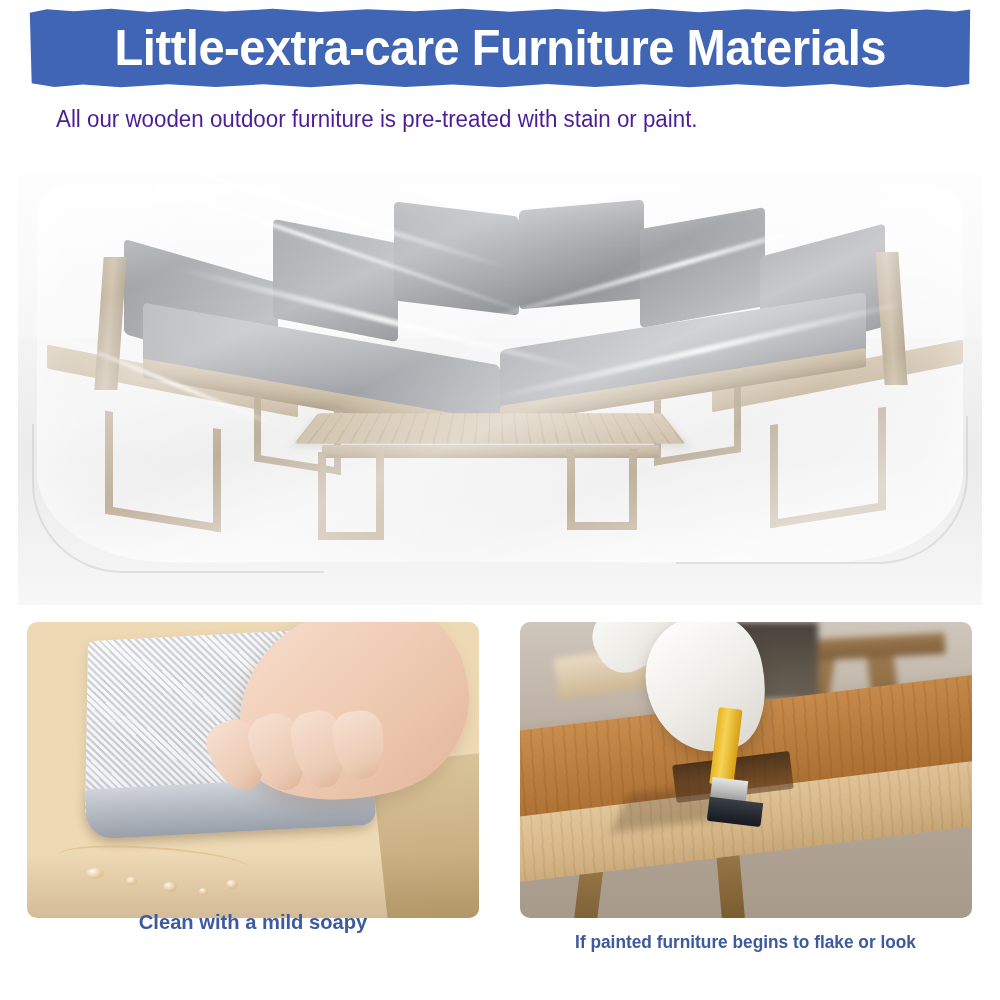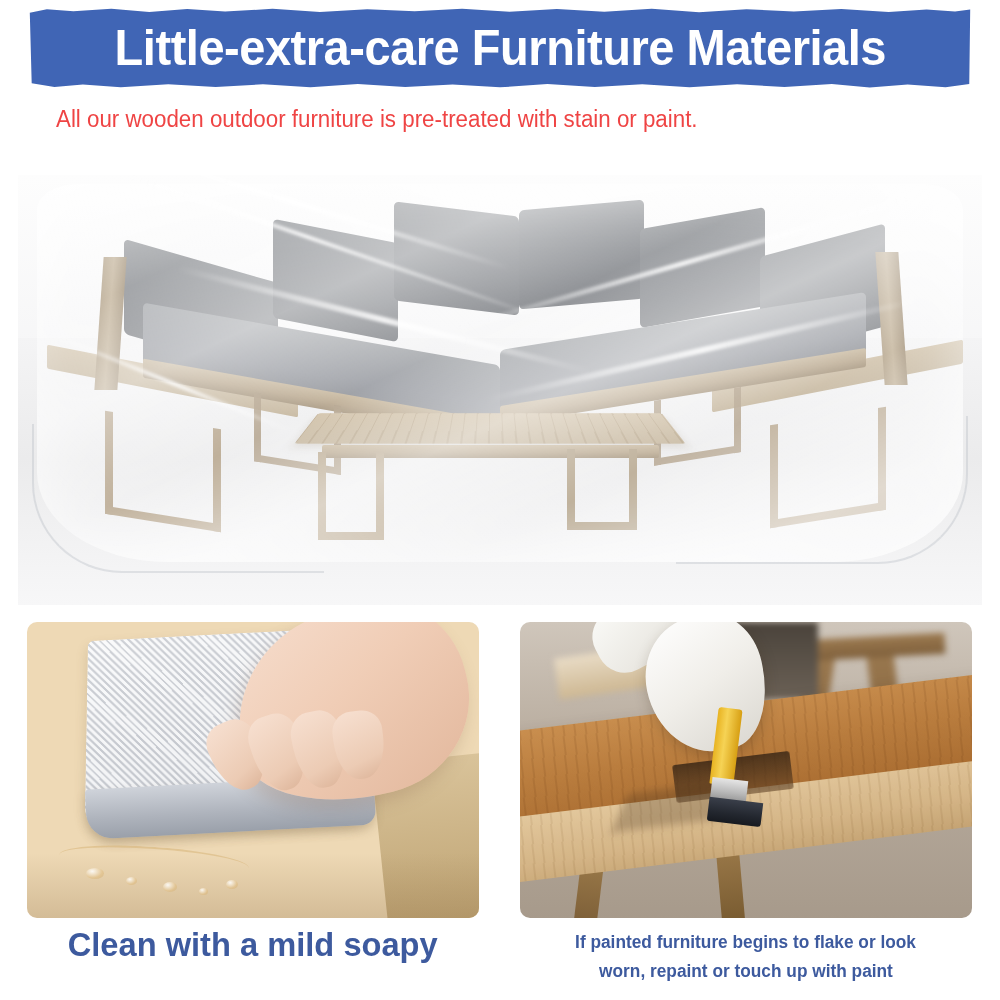--- a/index.html
+++ b/index.html
@@ -56,21 +56,21 @@
     white-space: nowrap;
   }
   .banner-title span { display: inline-block; transform: scaleX(0.94); }
 
   
   .subtitle {
     position: absolute;
     left: 56px;
     top: 104px;
     width: 900px;
-    color: #ef4444;
+    color: #4c1d95;
     font-size: 23.5px;
     line-height: 30px;
     font-weight: 400;
   }
   .subtitle div { display: block; }
   .subtitle span { display: inline-block; transform: scaleX(0.95); transform-origin: left center; }
 
   
   .hero {
     position: absolute;
@@ -316,22 +316,22 @@
   }
 
   
   .caption {
     position: absolute;
     text-align: center;
     color: #3d5a9e;
     font-weight: bold;
   }
   .caption.left {
-    left: 27px; top: 926px; width: 452px;
-    font-size: 34px; line-height: 36px;
+    left: 27px; top: 904px; width: 452px;
+    font-size: 21px; line-height: 36px;
   }
   .caption.right {
     left: 520px; top: 928px; width: 452px;
     font-size: 18px; line-height: 29px; text-align: center;
   }
   .caption div { display: block; }
   .caption span { display: inline-block; transform: scaleX(0.96); }
 </style>
 </head>
 <body>
@@ -461,14 +461,13 @@
   <div class="brush-ferrule"></div>
   <div class="brush-bristle"></div>
 </div>
 
 <div class="caption left">
   <div><span>Clean with a mild soapy</span></div>
 </div>
 
 <div class="caption right">
   <div><span>If painted furniture begins to flake or look</span></div>
-  <div><span>worn, repaint or touch up with paint</span></div>
 </div>
 
 </body></html>

